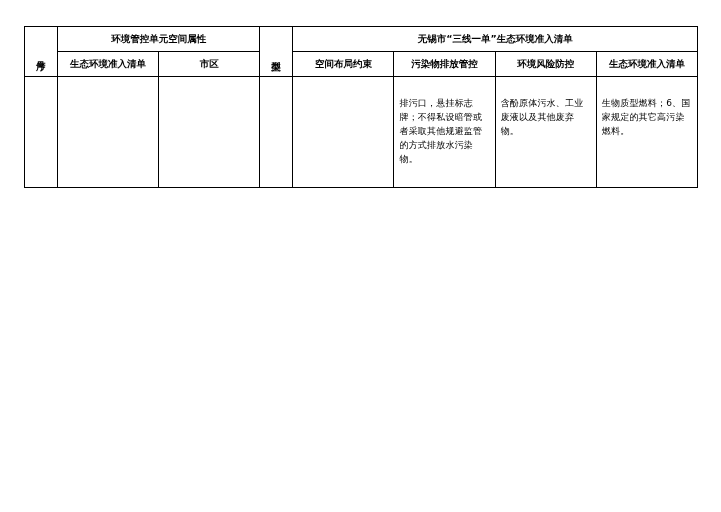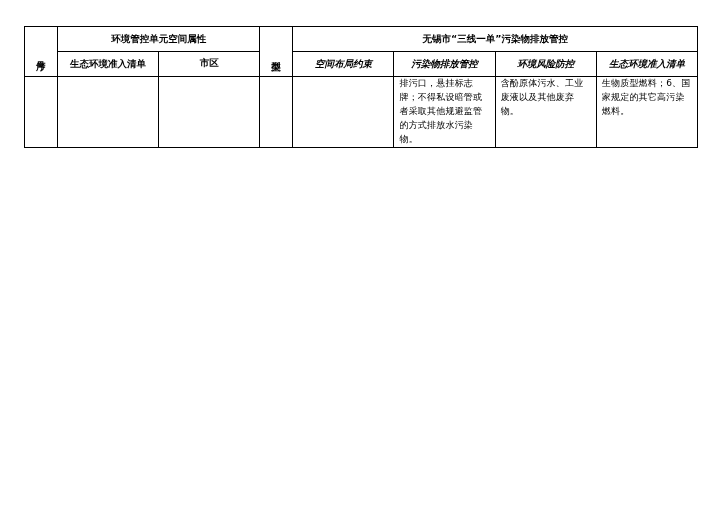--- a/index.html
+++ b/index.html
@@ -35,23 +35,23 @@
     padding: 2px 3px;
     vertical-align: middle;
     text-align: center;
     font-weight: bold;
     font-size: 9.5px;
     line-height: 1.25;
     color: #000;
   }
   .hdr-seq   { width: 26px; }
   .hdr-name  { width: 92px; }
-  .hdr-city  { width: 52px; font-family: Liberation Serif, serif; }
+  .hdr-city  { width: 52px; }
   .hdr-type  { width: 26px; }
-  .hdr-col   { width: 119px; font-style: italic; }
+  .hdr-col   { width: 119px; }
 
   .h-row1 td, .h-row2 td {
     height: 20px;
   }
   .vertical {
     writing-mode: vertical-rl;
     text-orientation: upright;
     letter-spacing: 1px;
     margin: 0 auto;
     display: inline-block;
@@ -60,21 +60,21 @@
   .cell-seq, .cell-type {
     padding: 3px 1px;
   }
   .body-row td {
     height: 62px;
     vertical-align: top;
     text-align: left;
     font-weight: normal;
     font-size: 9px;
     line-height: 1.55;
-    padding: 0 5px;
+    padding: 20px 5px;
     letter-spacing: 0.2px;
   }
   .body-row td.empty {
     color: transparent;
   }
   .page-number {
     position: absolute;
     left: 0;
     right: 0;
     top: 485px;
@@ -92,21 +92,21 @@
   <table class="doc-table">
     <tbody>
         <tr class="h-row1">
       <td class="hdr-seq cell-seq" rowspan="2">
         <span class="vertical">序号</span>
       </td>
       <td colspan="2">环境管控单元空间属性</td>
       <td class="hdr-type cell-type" rowspan="2">
         <span class="vertical">类型</span>
       </td>
-      <td colspan="4">无锡市“三线一单”污染物排放管控</td>
+      <td colspan="4">无锡市“三线一单”生态环境准入清单</td>
     </tr>
     <tr class="h-row2">
       <td class="hdr-name">生态环境准入清单</td>
       <td class="hdr-city">市区</td>
       <td class="hdr-col">空间布局约束</td>
       <td class="hdr-col">污染物排放管控</td>
       <td class="hdr-col">环境风险防控</td>
       <td class="hdr-col">生态环境准入清单</td>
     </tr>
     <tr class="body-row">

